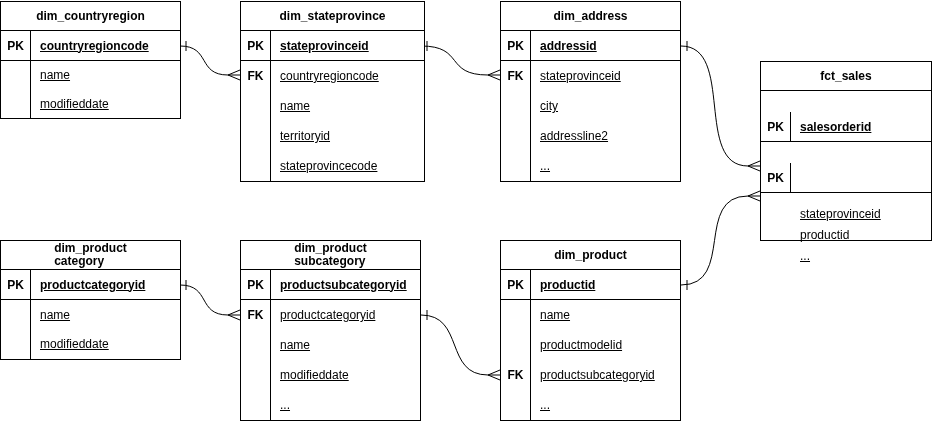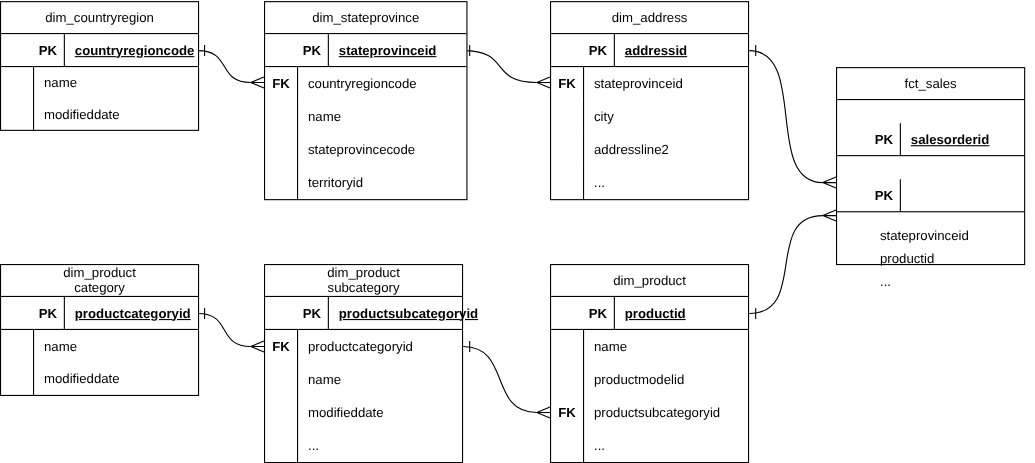--- a/index.html
+++ b/index.html
@@ -20,44 +20,45 @@
     box-sizing: border-box;
     display: flex;
     flex-direction: column;
   }
   .etitle {
     flex: 0 0 29px;
     border-bottom: 1px solid #000000;
     display: flex;
     align-items: center;
     justify-content: center;
-    font-weight: normal;
-    text-align: center;
+    font-weight: bold;
+    text-align: left;
     white-space: pre-line;
     line-height: 13px;
     box-sizing: border-box;
   }
   .erow { display: flex; flex: 1 1 auto; align-items: stretch; min-height: 0; }
   .erow.fixed { flex: 0 0 29px; }
-  .erow.pkrow { border-bottom: 1px solid #000000; padding-left: 28px; }
+  .erow.pkrow { border-bottom: 1px solid #000000; }
   .ekey {
     flex: 0 0 30px;
     width: 30px;
     border-right: 1px solid #000000;
     display: flex;
     align-items: center;
     justify-content: center;
     font-weight: bold;
     box-sizing: border-box;
   }
   .efield {
     flex: 1 1 auto;
     display: flex;
     align-items: center;
     padding-left: 9px;
+    text-decoration: underline;
   }
   .pkrow .efield { font-weight: bold; text-decoration: underline; }
   #edges {
     position: absolute;
     left: 0; top: 0;
     width: 941px; height: 421px;
     pointer-events: none;
   }
   #edges path, #edges line { stroke: #000000; stroke-width: 1; fill: none; }
 </style>
@@ -124,25 +125,25 @@
     <div class="erow">
       <div class="ekey">FK</div>
       <div class="efield">countryregioncode</div>
     </div>
     <div class="erow">
       <div class="ekey"></div>
       <div class="efield">name</div>
     </div>
     <div class="erow">
       <div class="ekey"></div>
+      <div class="efield">territoryid</div>
+    </div>
+    <div class="erow">
+      <div class="ekey"></div>
       <div class="efield">stateprovincecode</div>
-    </div>
-    <div class="erow">
-      <div class="ekey"></div>
-      <div class="efield">territoryid</div>
     </div>
   </div>
 
   <div class="etable" style="left:500px; top:1px; width:181px; height:181px;">
     <div class="etitle">dim_address</div>
     <div class="erow fixed pkrow">
       <div class="ekey">PK</div>
       <div class="efield">addressid</div>
     </div>
     <div class="erow">

